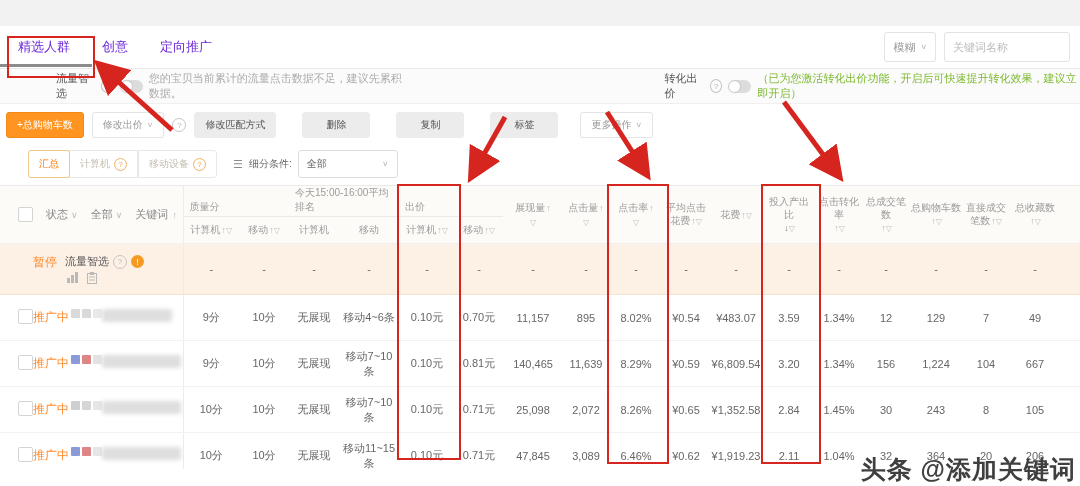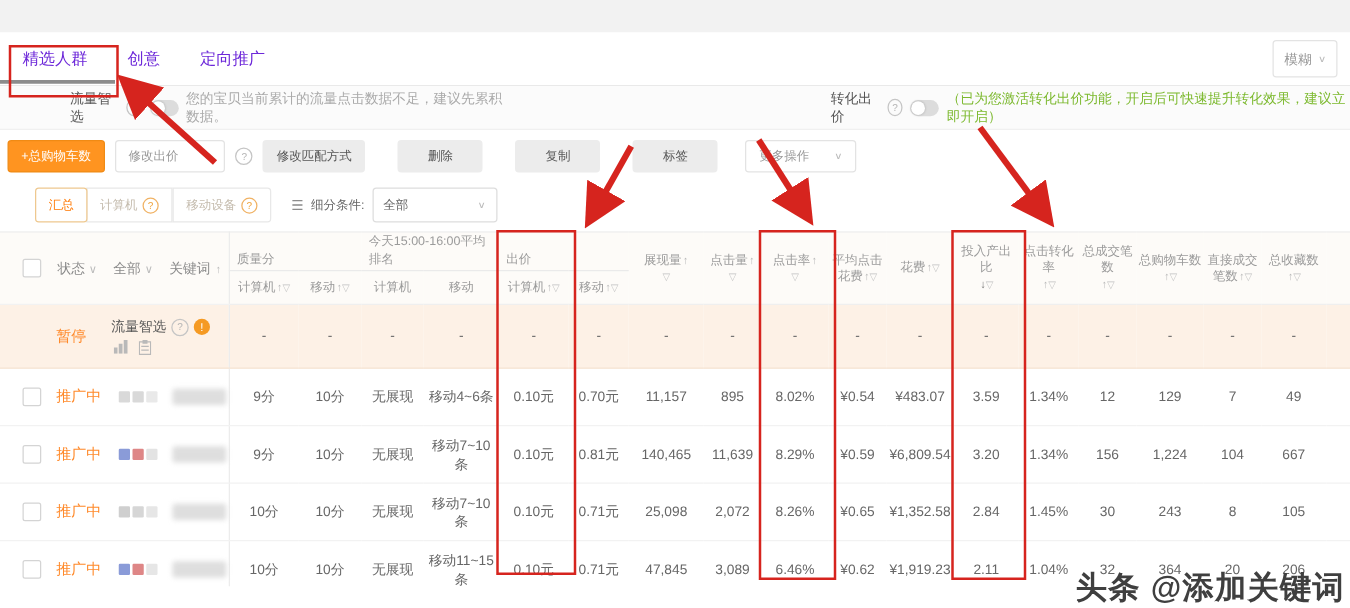--- a/index.html
+++ b/index.html
@@ -28,21 +28,21 @@
   .nlabel{color:#555;}
   .ntext{color:#aaa;}
   .ntext-green{color:#7cb92e;}
   .qicon{display:inline-flex;width:12px;height:12px;border:1px solid #c5c5c5;border-radius:50%;color:#b5b5b5;font-size:8px;align-items:center;justify-content:center;}
   .toggle{width:26px;height:13px;border-radius:7px;background:#dcdcdc;position:relative;display:inline-block;}
   .toggle::after{content:"";position:absolute;left:1px;top:1px;width:11px;height:11px;border-radius:50%;background:#fff;box-shadow:0 0 2px rgba(0,0,0,.25);}
   
   #toolbar{position:absolute;top:110px;left:0;width:1080px;height:30px;display:flex;align-items:center;gap:8px;padding-left:6px;font-size:10px;}
   .btn{height:24px;border-radius:3px;display:inline-flex;align-items:center;justify-content:center;padding:0 10px;cursor:pointer;white-space:nowrap;}
   .btn-primary{background:#ff9420;color:#fff;border:1px solid #f08a14;}
-  .btn-outline{background:#fff;color:#999;border:1px solid #e3e3e3;gap:20px;}
+  .btn-outline{background:#fff;color:#999;border:1px solid #e3e3e3;gap:4px;}
   .btn-gray{background:#ececec;color:#555;border:1px solid #ececec;min-width:46px;}
   
   #subtabs{position:absolute;top:148px;left:0;width:1080px;height:32px;display:flex;align-items:center;font-size:10px;padding-left:6px;}
   .vtab{height:26px;display:inline-flex;align-items:center;gap:4px;padding:0 10px;border:1px solid #e8e8e8;background:#fff;color:#c5bcae;cursor:pointer;}
   .vtab.first{border-radius:3px 0 0 3px;margin-left:22px;}
   .vtab.last{border-radius:0 3px 3px 0;}
   .vtab.active{border:1px solid #eec88f;color:#ff7700;border-radius:3px;margin-right:-1px;z-index:2;background:#fff;}
   .oq{display:inline-flex;width:11px;height:11px;border:1px solid #f0b264;border-radius:50%;color:#f0a43c;font-size:8px;align-items:center;justify-content:center;}
   .segwrap{display:flex;align-items:center;gap:6px;margin-left:16px;color:#666;}
   .listicon{color:#8c8c8c;font-size:11px;}
@@ -58,21 +58,21 @@
   th.single{border-bottom:1px solid #efefef;}
   .hl1,.hl2{line-height:13px;}
   .up{color:#b9b9b9;font-size:9px;margin-left:1px;}
   .dn{color:#777;font-size:9px;margin-left:1px;}
   .fl{color:#c3c3c3;font-size:8px;}
   td.c{font-size:11px;color:#666;text-align:center;height:45px;border-bottom:1px solid #f2f2f2;}
   .lcell{width:183px;border-right:1px solid #ececec;border-bottom:1px solid #f2f2f2;}
   thead .lcell{background:#fdfbf8;}
   .lwrap{display:flex;align-items:center;gap:13px;padding-left:16px;font-size:11px;color:#8a8a8a;}
   .cb{width:13px;height:13px;border:1px solid #d4d4d4;border-radius:2px;background:#fff;flex:0 0 13px;display:inline-block;}
-  .rowflex{display:flex;align-items:center;padding-left:16px;gap:12px;}
+  .rowflex{display:flex;padding-left:16px;}
   .st{font-size:12px;color:#ff8a2b;white-space:nowrap;}
   .tags{display:inline-flex;gap:2px;margin-left:2px;}
   .tags i{width:9px;height:9px;display:inline-block;border-radius:1px;}
   .blur{height:13px;background:#dedede;border-radius:2px;filter:blur(2px);display:inline-block;}
   tr.sumrow td{background:#fdf1e6;border-bottom:1px solid #f5e3d2;height:50px;}
   .kwcol{margin-left:8px;display:flex;flex-direction:column;align-items:flex-start;gap:3px;}
   .kwt{display:flex;align-items:center;gap:4px;font-size:11px;color:#555;}
   .badge{display:inline-flex;width:13px;height:13px;border-radius:50%;background:#f59a23;color:#fff;font-size:9px;align-items:center;justify-content:center;}
   .ki{display:flex;gap:8px;padding-left:2px;}
   .ki svg{display:block;}
@@ -91,20 +91,21 @@
   <div class="maintabs">
     <div class="maintab">精选人群</div>
     <div class="maintab">创意</div>
     <div class="maintab">定向推广</div>
   </div>
   <div class="searcharea">
     <div class="fuzzybox">
       <span>模糊</span>
       <span class="chev">∨</span>
     </div>
+    <input class="kwinput" placeholder="关键词名称" style="">
   </div>
 </div>
 <div id="tab-underline"></div>
 
 <div id="noticebar">
   <div class="notice notice-flow">
     <span class="nlabel">流量智选</span>
     <span class="qicon">?</span>
     <span class="toggle"></span>
     <span class="ntext">您的宝贝当前累计的流量点击数据不足，建议先累积数据。</span>

